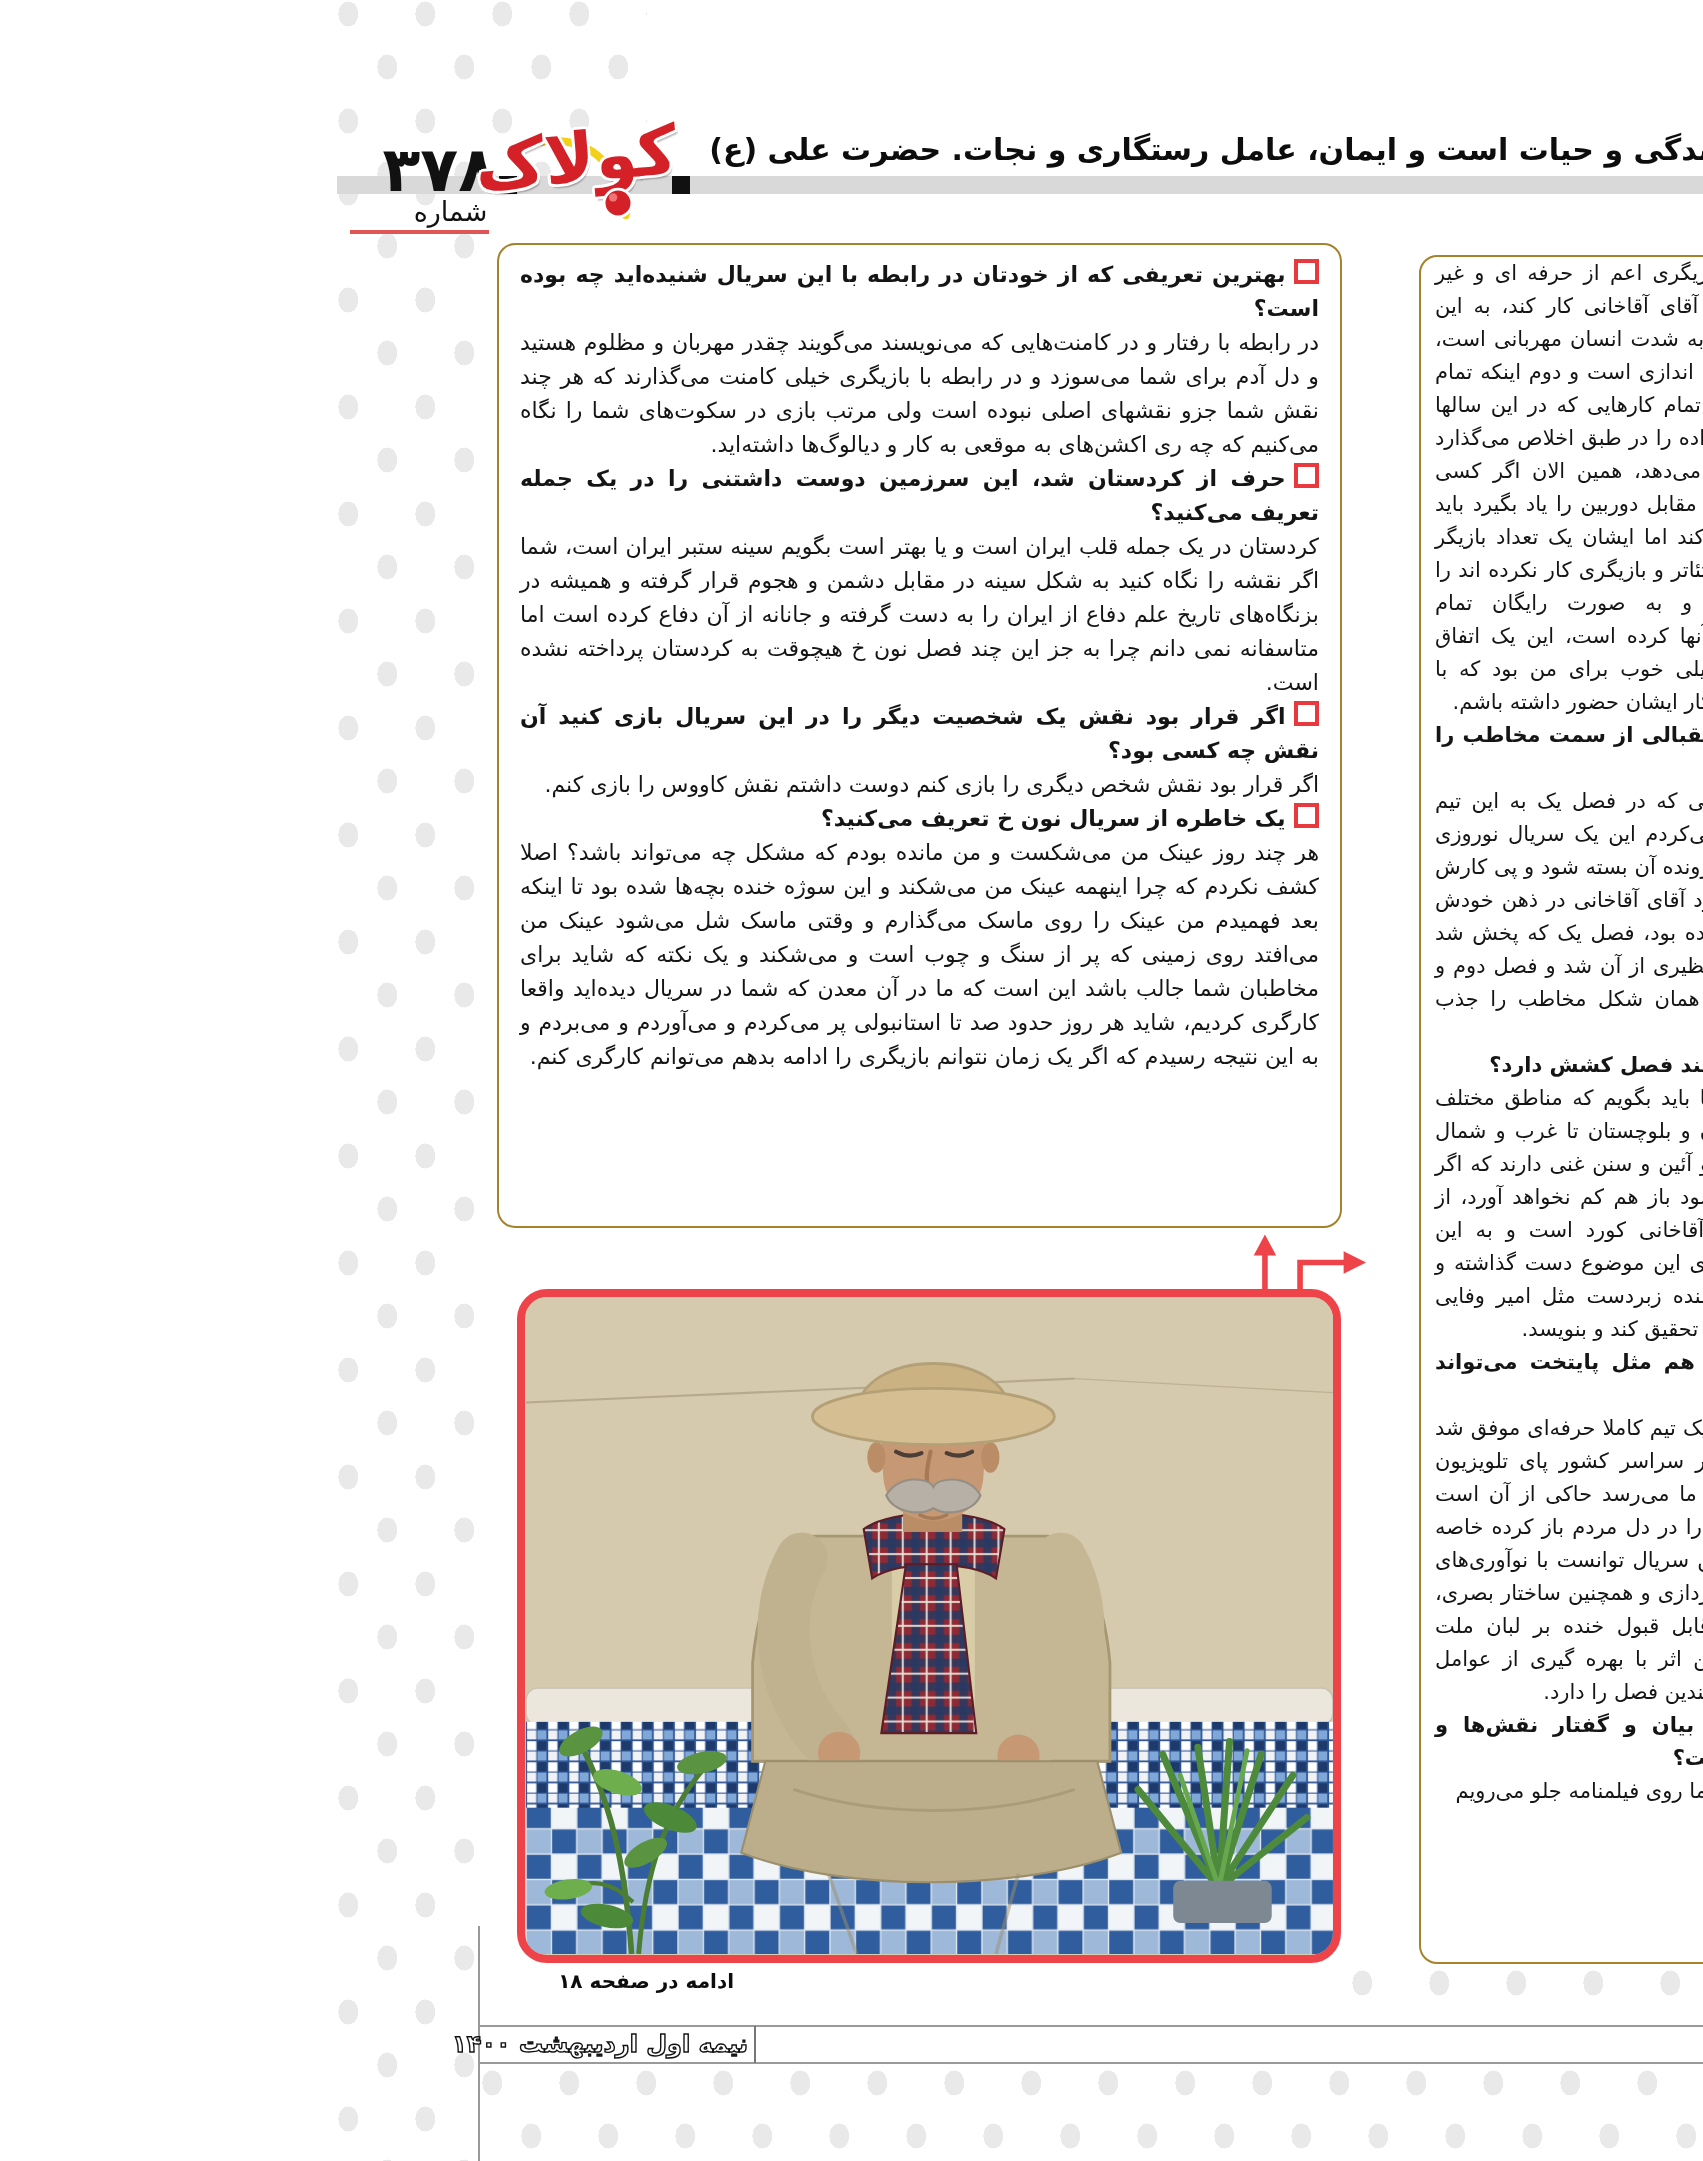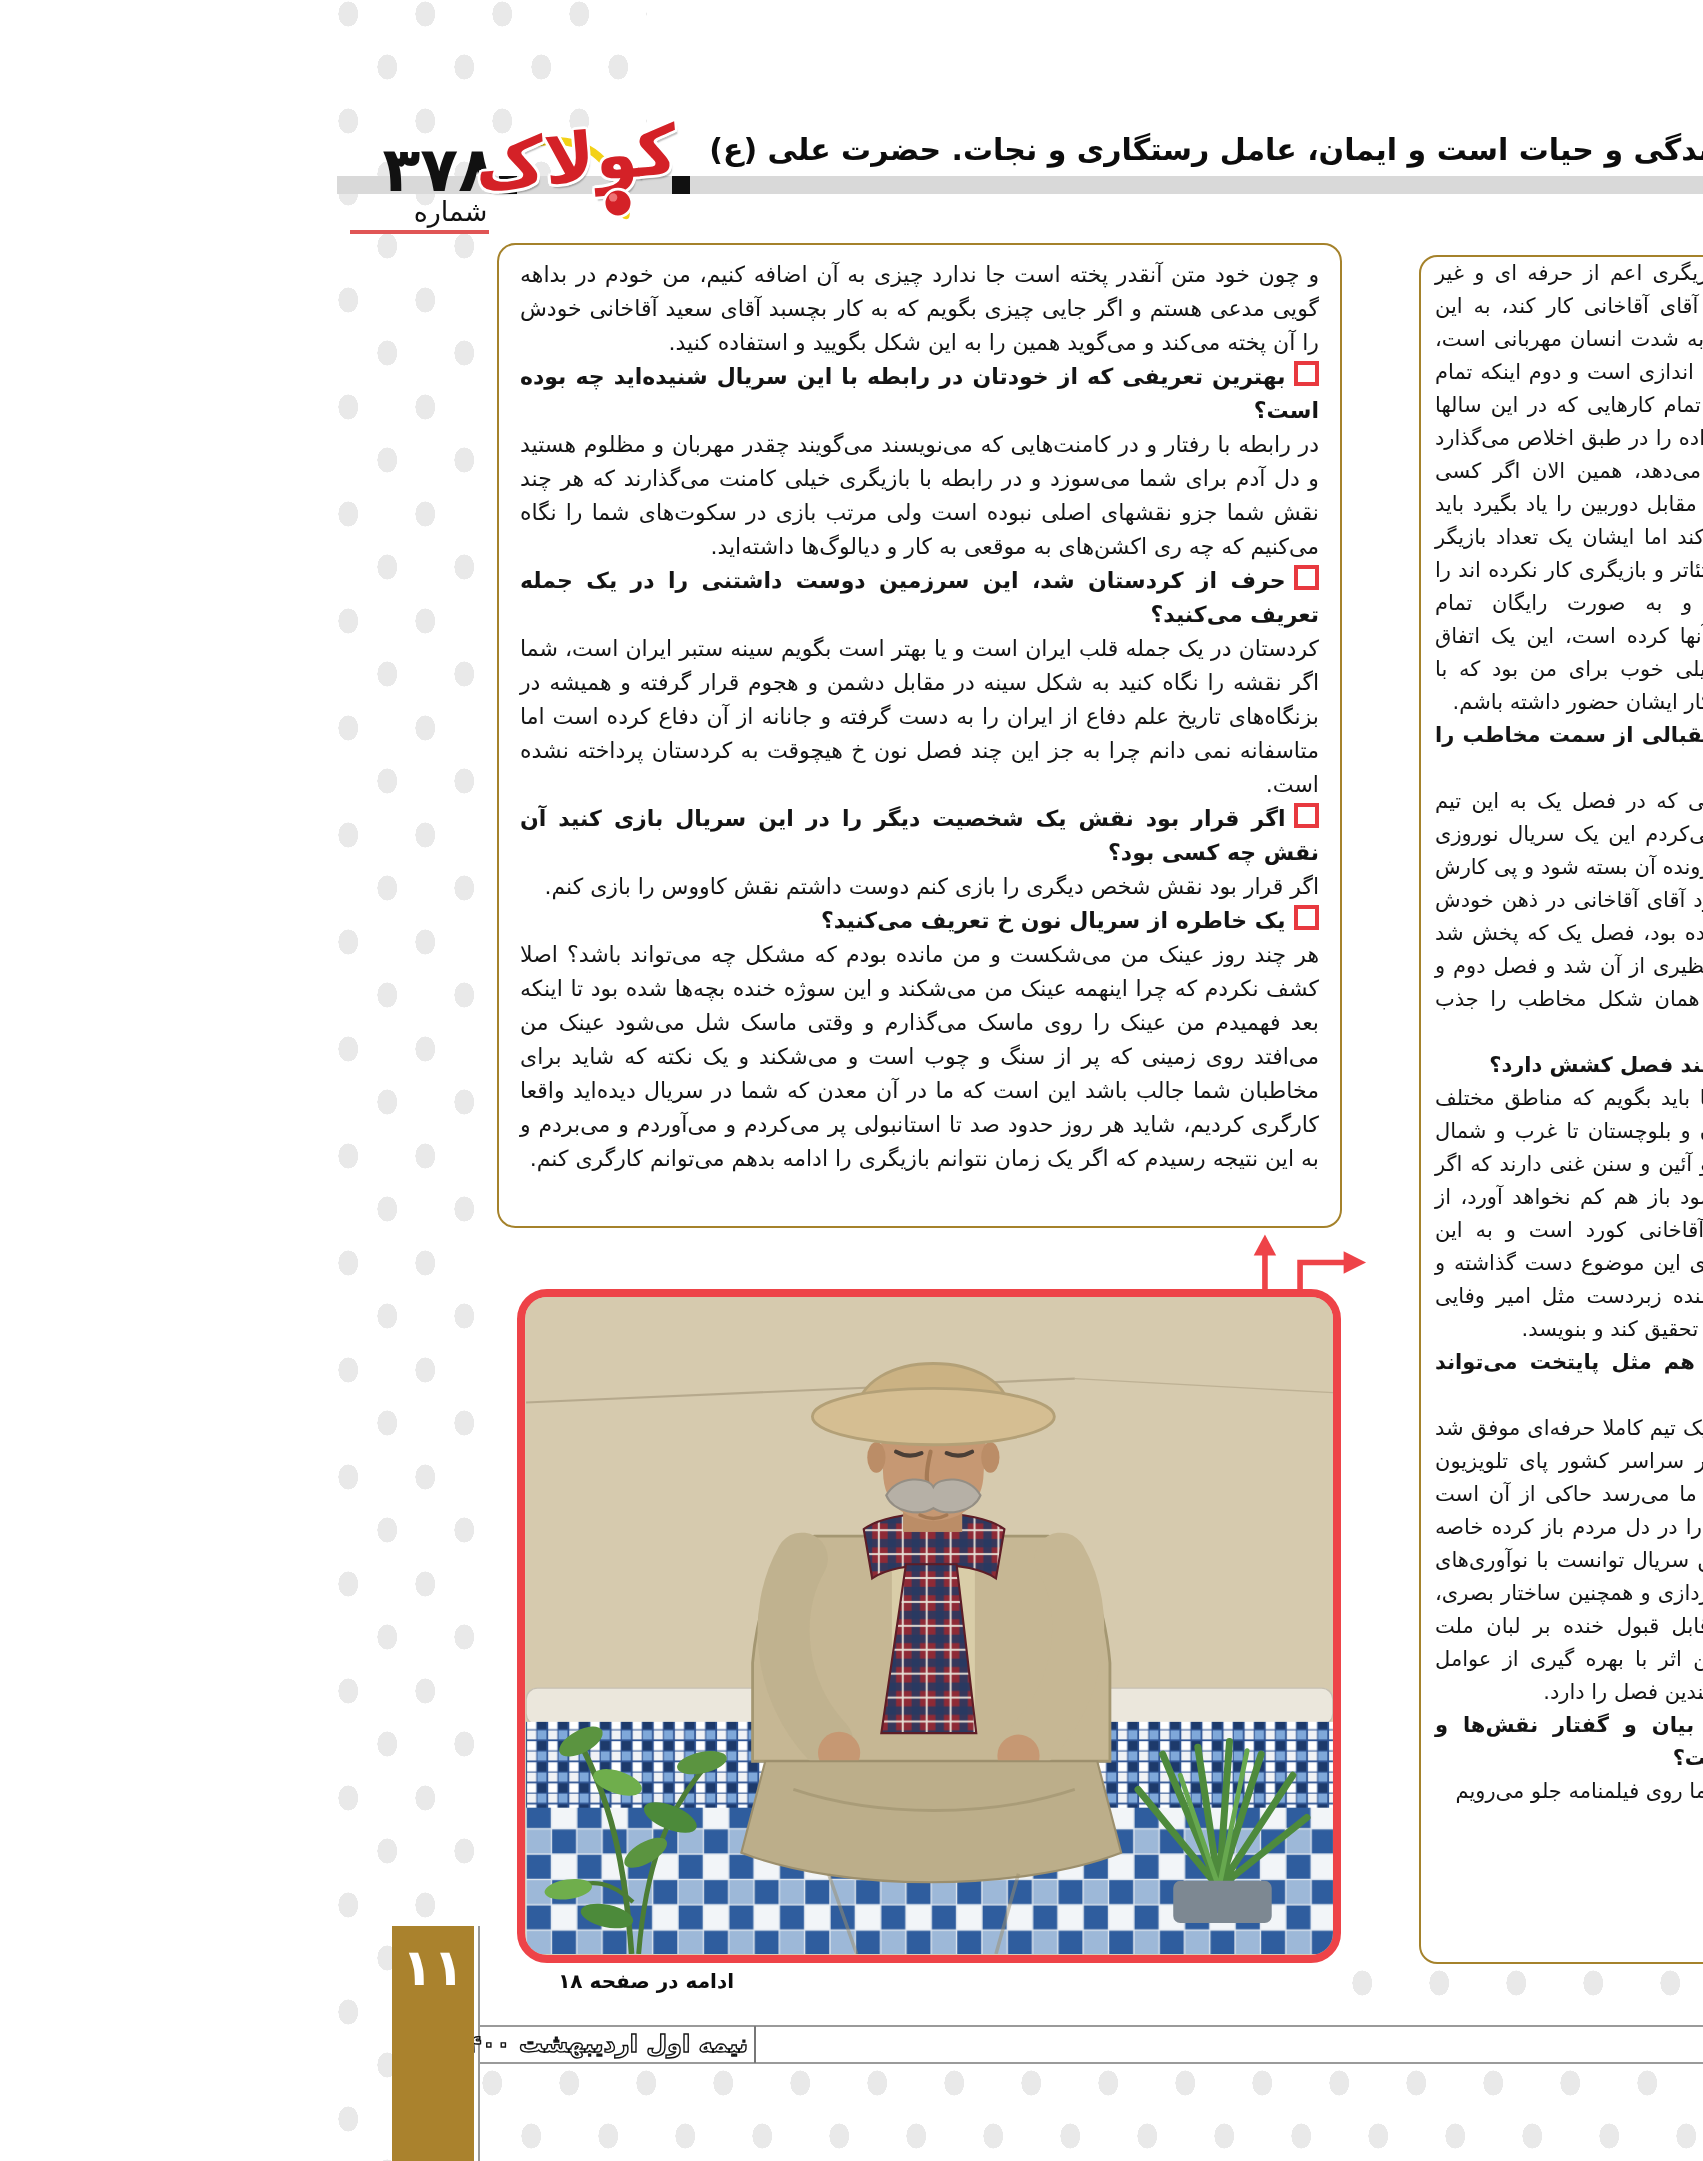--- a/index.html
+++ b/index.html
@@ -138,21 +138,20 @@
     <div class="qa a">خود من به عنوان کسی که در فصل یک به این تیم محلق شده بود فکر می‌کردم این یک سریال نوروزی باشد که بعد از نوروز پرونده آن بسته شود و پی کارش برود! غافل از اینکه خود آقای آقاخانی در ذهن خودش چیدمانی برای آینده کرده بود، فصل یک که پخش شد دیدیم چه استقبال بی نظیری از آن شد و فصل دوم و سوم هم در ادامه به همان شکل مخاطب را جذب کرد.</div>
     <div class="qa q"><span class="qsq"></span><span>این مجموعه تا چند فصل کشش دارد؟</span></div>
     <div class="qa a">در پاسخ به سوال شما باید بگویم که مناطق مختلف ایران از شرق سیستان و بلوچستان تا غرب و شمال آنقدر فرهنگ‌های غنی و آئین و سنن غنی دارند که اگر سالها به آن پرداخته شود باز هم کم نخواهد آورد، از آنجایی که خود آقای آقاخانی کورد است و به این مساله اشراف دارد روی این موضوع دست گذاشته و این منوط به یک نویسنده زبردست مثل امیر وفایی است که کنار کار باشد، تحقیق کند و بنویسد.</div>
     <div class="qa q"><span class="qsq"></span><span>پس این سریال هم مثل پایتخت می‌تواند ادامه دار باشد؟</span></div>
     <div class="qa a">نون خ با بهره بردن از یک تیم کاملا حرفه‌ای موفق شد مخاطبان بسیاری را در سراسر کشور پای تلویزیون بکشاند، نظراتی که به ما می‌رسد حاکی از آن است که «نون خ» جای خود را در دل مردم باز کرده خاصه در این بهار کرونایی این سریال توانست با نوآوری‌های خاص خود در داستان پردازی و همچنین ساختار بصری، موسیقی و بازی‌های قابل قبول خنده بر لبان ملت ایران بنشاند لذا از این اثر با بهره گیری از عوامل مذکور قابلیت ساخت چندین فصل را دارد.</div>
     <div class="qa q"><span class="qsq"></span><span>بداهه چقدر در بیان و گفتار نقش‌ها و دیالوگ‌ها وجود داشت؟</span></div>
     <div class="qa a">شاید بگویم یک درصد! ما روی فیلمنامه جلو می‌رویم</div>
   </div>
 
   <div id="left-box" class="colbox">
-    <div class="qa a">و چون خود متن آنقدر پخته است جا ندارد چیزی به آن اضافه کنیم، من خودم در بداهه گویی مدعی هستم و اگر جایی چیزی بگویم که به کار بچسبد آقای سعید آقاخانی خودش را آن پخته می‌کند و می‌گوید همین را به این شکل بگویید و استفاده کنید.</div>
     <div class="qa q"><span class="qsq"></span><span>بهترین تعریفی که از خودتان در رابطه با این سریال شنیده‌اید چه بوده است؟</span></div>
     <div class="qa a">در رابطه با رفتار و در کامنت‌هایی که می‌نویسند می‌گویند چقدر مهربان و مظلوم هستید و دل آدم برای شما می‌سوزد و در رابطه با بازیگری خیلی کامنت می‌گذارند که هر چند نقش شما جزو نقشهای اصلی نبوده است ولی مرتب بازی در سکوت‌های شما را نگاه می‌کنیم که چه ری اکشن‌های به موقعی به کار و دیالوگ‌ها داشته‌اید.</div>
     <div class="qa q"><span class="qsq"></span><span>حرف از کردستان شد، این سرزمین دوست داشتنی را در یک جمله تعریف می‌کنید؟</span></div>
     <div class="qa a">کردستان در یک جمله قلب ایران است و یا بهتر است بگویم سینه ستبر ایران است، شما اگر نقشه را نگاه کنید به شکل سینه در مقابل دشمن و هجوم قرار گرفته و همیشه در بزنگاه‌های تاریخ علم دفاع از ایران را به دست گرفته و جانانه از آن دفاع کرده است اما متاسفانه نمی دانم چرا به جز این چند فصل نون خ هیچوقت به کردستان پرداخته نشده است.</div>
     <div class="qa q"><span class="qsq"></span><span>اگر قرار بود نقش یک شخصیت دیگر را در این سریال بازی کنید آن نقش چه کسی بود؟</span></div>
     <div class="qa a">اگر قرار بود نقش شخص دیگری را بازی کنم دوست داشتم نقش کاووس را بازی کنم.</div>
     <div class="qa q"><span class="qsq"></span><span>یک خاطره از سریال نون خ تعریف می‌کنید؟</span></div>
     <div class="qa a">هر چند روز عینک من می‌شکست و من مانده بودم که مشکل چه می‌تواند باشد؟ اصلا کشف نکردم که چرا اینهمه عینک من می‌شکند و این سوژه خنده بچه‌ها شده بود تا اینکه بعد فهمیدم من عینک را روی ماسک می‌گذارم و وقتی ماسک شل می‌شود عینک من می‌افتد روی زمینی که پر از سنگ و چوب است و می‌شکند و یک نکته که شاید برای مخاطبان شما جالب باشد این است که ما در آن معدن که شما در سریال دیده‌اید واقعا کارگری کردیم، شاید هر روز حدود صد تا استانبولی پر می‌کردم و می‌آوردم و می‌بردم و به این نتیجه رسیدم که اگر یک زمان نتوانم بازیگری را ادامه بدهم می‌توانم کارگری کنم.</div>
   </div>
 
@@ -269,18 +268,15 @@
       </g>
     </svg>
   </div>
 
   <div class="continue-note">ادامه در صفحه ۱۸</div>
   <div id="footer-line-top" class="footer-line"></div>
   <div id="footer-line-bottom" class="footer-line"></div>
   <div class="footer-date">نیمه اول اردیبهشت ۱۴۰۰</div>
   <div class="footer-divider"></div>
   <div class="left-vline"></div>
-  <div class="page-num-bar">
-    <span>۱۱</span>
-  </div>
 
 </div>
 
 
 </body></html>

